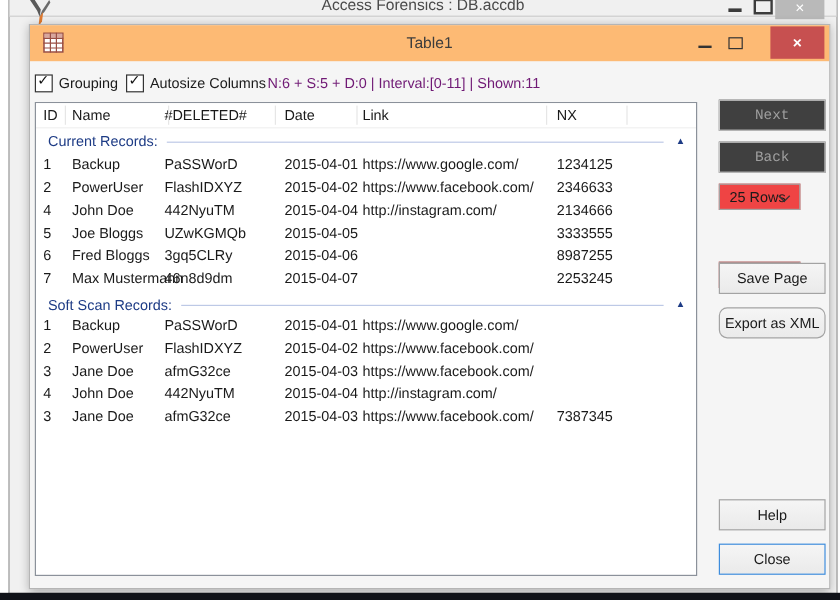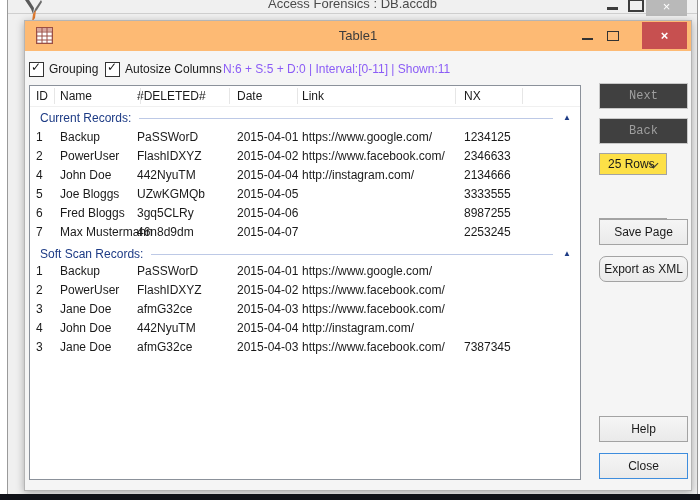--- a/index.html
+++ b/index.html
@@ -31,21 +31,21 @@
   .dlg-max::after{content:"";position:absolute;left:4px;top:8px;width:10px;height:8px;border:1px solid #333;}
   .dlg-close{position:absolute;right:4px;top:1px;width:45px;height:27px;background:#C75050;
     color:#fff;font-size:13px;font-weight:bold;text-align:center;line-height:27px;}
 
   
   .cbrow{position:absolute;left:0;top:38px;width:100%;height:22px;}
   .cbwrap{position:absolute;display:flex;align-items:center;gap:5px;height:20px;}
   .cbbox{width:13px;height:13px;background:#fff;border:1px solid #333;position:relative;}
   .cbbox .tick{position:absolute;left:1px;top:-3px;font-size:12px;font-weight:bold;color:#111;}
   .cblabel{font-size:12px;color:#1a1a1a;}
-  .status{position:absolute;left:198px;top:3px;font-size:12px;color:#8b5cf6;white-space:nowrap;}
+  .status{position:absolute;left:198px;top:3px;font-size:12px;color:#701a75;white-space:nowrap;}
 
   
   .list{position:absolute;left:4px;top:64px;width:550px;height:393px;background:#ffffff;border:1px solid #8b919a;}
   .lheader{position:absolute;left:0;top:0;width:100%;height:20px;background:#ffffff;border-bottom:1px solid #f0f0f0;}
   .hsep{position:absolute;top:2px;width:1px;height:16px;background:#e6e6e6;}
   .c{position:absolute;top:0;font-size:12px;color:#1a1a1a;white-space:nowrap;line-height:19px;}
   .lheader .c{line-height:20px;}
   .c0{left:6px;} .c1{left:30px;} .c2{left:107px;} .c3{left:207px;} .c4{left:272px;} .c5{left:434px;}
   .lrow{position:absolute;left:0;width:100%;height:19px;}
   .grow{position:absolute;left:0;width:100%;height:20px;display:flex;align-items:center;}
@@ -53,21 +53,21 @@
   .gline{flex:1;height:1px;background:#bdc9e6;margin-left:8px;margin-right:10px;}
   .gcaret{font-size:8px;color:#1D3B85;margin-right:9px;line-height:8px;}
 
   
   .btn{position:absolute;left:574px;width:89px;height:26px;box-sizing:border-box;
     background:linear-gradient(#f5f5f5,#eaeaea);border:1px solid #a3a3a3;
     font-size:12px;color:#1a1a1a;text-align:center;line-height:24px;}
   .btn.disabled{background:#404040;border-color:#c8c8c8;color:#9f9f9f;font-family:Liberation Mono, monospace;}
   .btn.focused{border:1px solid #3E8DDD;}
   .combo{position:absolute;left:574px;width:68px;height:22px;box-sizing:border-box;
-    background:#fde047;border:1px solid #a3a3a3;font-size:12px;color:#1a1a1a;line-height:20px;padding-left:8px;}
+    background:#ef4444;border:1px solid #a3a3a3;font-size:12px;color:#1a1a1a;line-height:20px;padding-left:8px;}
   .chev{position:absolute;right:9px;top:6px;width:6px;height:6px;
     border-right:1px solid #333;border-bottom:1px solid #333;transform:rotate(45deg);}
 
   
   .bottom-strip{position:absolute;left:0;top:494px;width:700px;height:6px;background:#101218;}
 </style>
 </head>
 <body>
 
 <div id="screen">

